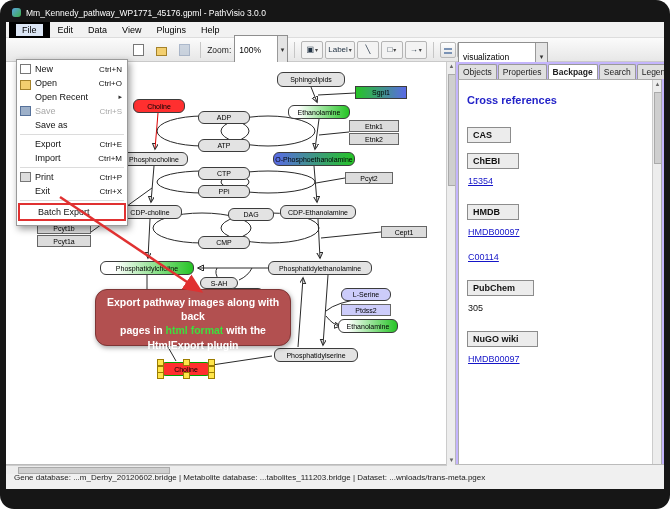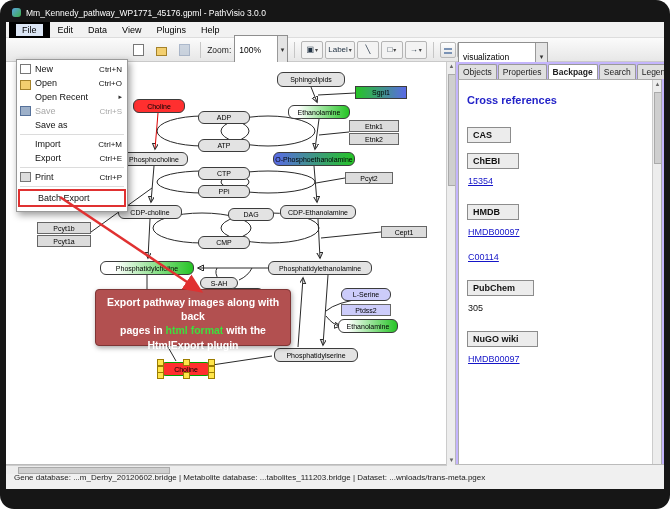--- a/index.html
+++ b/index.html
@@ -43,21 +43,21 @@
   .node.grad-green{background:linear-gradient(90deg,#ffffff 15%,#25c425);}
   .node.grad-bluegreen{background:linear-gradient(90deg,#5a6ae6,#25c425);}
   .node.grad-greenblue{background:linear-gradient(90deg,#25c425,#5a6ae6);border-radius:0;}
   .node.lav{background:#ccccfa;}
   .node.gene-lav{background:#ccccfa;border-radius:0;border-color:#666;}
   .node.selected{border-color:#00a000;}
   .handle{position:absolute;width:5px;height:5px;background:#ffe54a;border:1px solid #9c7d00;z-index:7;}
   .h-nw{left:-4px;top:-4px}.h-n{left:calc(50% - 3px);top:-4px}.h-ne{right:-4px;top:-4px}
   .h-e{right:-4px;top:calc(50% - 3px)}.h-se{right:-4px;bottom:-4px}.h-s{left:calc(50% - 3px);bottom:-4px}
   .h-sw{left:-4px;bottom:-4px}.h-w{left:-4px;top:calc(50% - 3px)}
-  .callout{position:absolute;left:89px;top:227px;width:196px;height:57px;z-index:6;background:#b25050;border:1px solid #7e3535;border-radius:4px;color:#fff;font-weight:bold;font-size:10.5px;line-height:1.35;text-align:center;box-sizing:border-box;padding:5px 3px;box-shadow:1px 2px 5px rgba(0,0,0,.35);}
+  .callout{position:absolute;left:89px;top:227px;width:196px;height:57px;z-index:6;background:#b25050;border:1px solid #7e3535;border-radius:12px;color:#fff;font-weight:bold;font-size:10.5px;line-height:1.35;text-align:center;box-sizing:border-box;padding:5px 3px;box-shadow:1px 2px 5px rgba(0,0,0,.35);}
   .callout .green{color:#3ede3e;}
   
   .vscroll{position:absolute;right:0;top:0;width:9px;height:403px;background:#ededed;border-left:1px solid #ccc;box-sizing:border-box;z-index:8;}
   .hscroll{position:absolute;left:0;bottom:0;height:9px;width:441px;background:#ededed;border-top:1px solid #ccc;box-sizing:border-box;z-index:8;}
   .thumb-v{position:absolute;left:1px;top:12px;width:6px;height:110px;background:#cfcfcf;border:1px solid #aaa;}
   .thumb-h{position:absolute;top:1px;left:12px;height:5px;width:150px;background:#cfcfcf;border:1px solid #aaa;}
   .sarr{position:absolute;font-size:6px;color:#666;line-height:9px;width:9px;text-align:center;}
   
   .sidebar{position:absolute;left:450px;top:0;width:208px;height:412px;background:#c4b5fd;}
   .tabs{position:absolute;left:2px;top:2px;display:flex;gap:1px;font-size:8.5px;}
@@ -318,33 +318,38 @@
           <span class="msc">Ctrl+S</span>
         </div>
         <div class="mitem">
           <span class="mico"></span>
           <span class="mlab">Save as</span>
           <span class="msc"></span>
         </div>
         <div class="msep"></div>
         <div class="mitem">
           <span class="mico"></span>
+          <span class="mlab">Export</span>
+          <span class="msc">Ctrl+E</span>
+        </div>
+        <div class="mitem">
+          <span class="mico"></span>
           <span class="mlab">Import</span>
           <span class="msc">Ctrl+M</span>
-        </div>
-        <div class="mitem">
-          <span class="mico"></span>
-          <span class="mlab">Export</span>
-          <span class="msc">Ctrl+E</span>
         </div>
         <div class="msep"></div>
         <div class="mitem">
           <span class="mico fico fico-print"></span>
           <span class="mlab">Print</span>
           <span class="msc">Ctrl+P</span>
+        </div>
+        <div class="mitem">
+          <span class="mico"></span>
+          <span class="mlab">Exit</span>
+          <span class="msc">Ctrl+X</span>
         </div>
         <div class="msep"></div>
         <div class="mitem boxed">
           <span class="mico"></span>
           <span class="mlab">Batch Export</span>
           <span class="msc"></span>
         </div>
       </div>
   </div>
 

